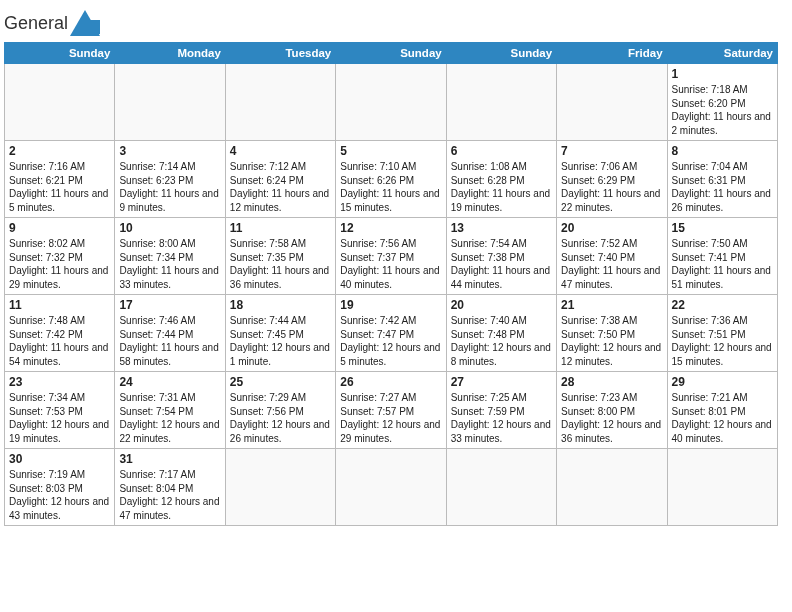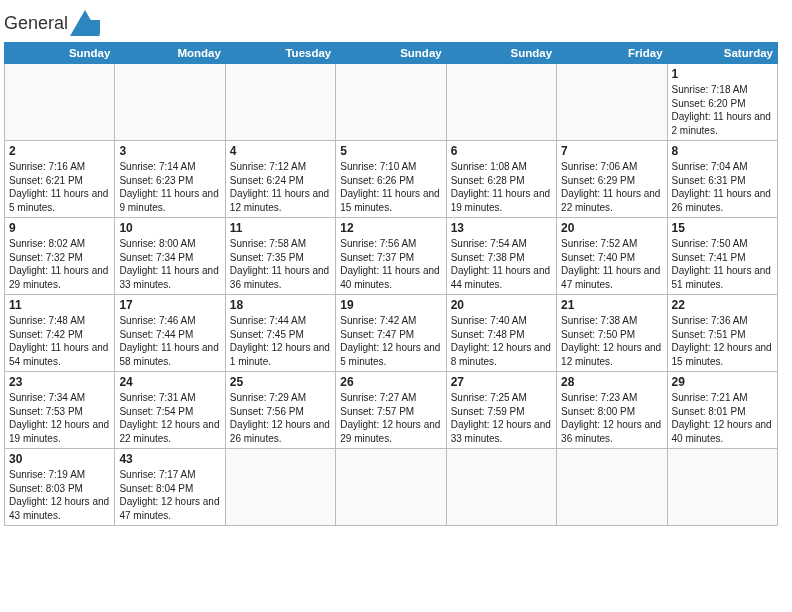--- a/index.html
+++ b/index.html
@@ -352,21 +352,21 @@
         </tr>
         <tr>
           <td>
             <span class="day-num">30</span>
             <div class="day-info">Sunrise: 7:19 AM
 Sunset: 8:03 PM
 Daylight: 12 hours
 and 43 minutes.</div>
           </td>
           <td>
-            <span class="day-num">43</span>
+            <span class="day-num">31</span>
             <div class="day-info">Sunrise: 7:17 AM
 Sunset: 8:04 PM
 Daylight: 12 hours
 and 47 minutes.</div>
           </td>
           <td class="empty"></td>
           <td class="empty"></td>
           <td class="empty"></td>
           <td class="empty"></td>
           <td class="empty"></td>

